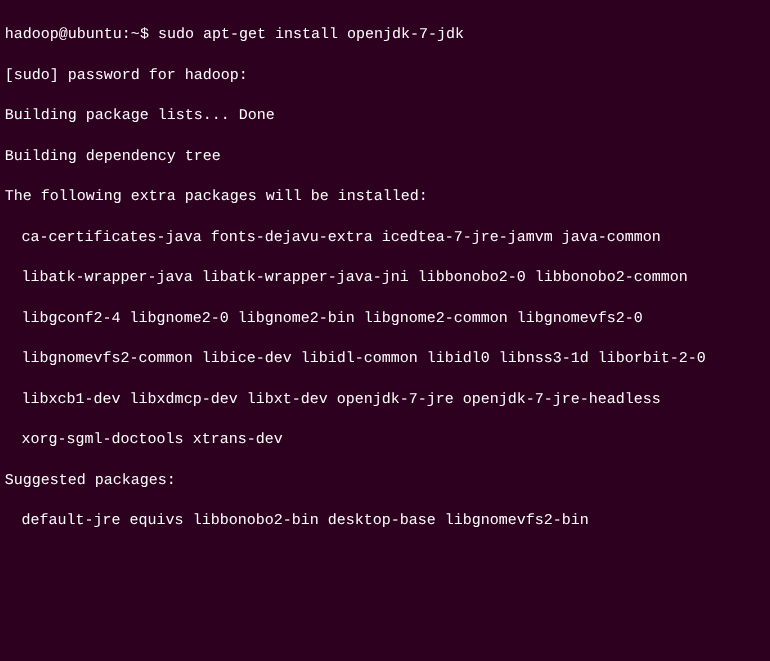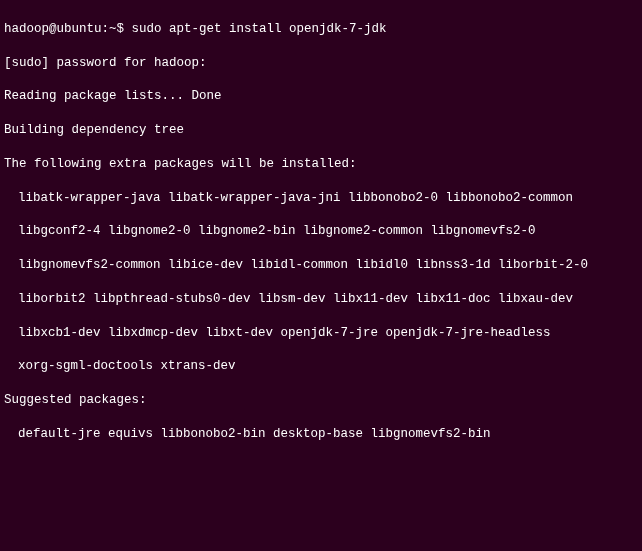--- a/index.html
+++ b/index.html
@@ -29,27 +29,27 @@
     .indent {
       padding-left: 14px;
     }
   </style>
 </head>
 <body>
 
 <div class="terminal">
 <span class="line"><span>hadoop@ubuntu</span><span>:</span><span>~</span><span>$ </span><span>sudo apt-get install openjdk-7-jdk</span></span>
 <span class="line">[sudo] password for hadoop:</span>
-<span class="line">Reading package lists... Done</span>
+<span class="line">Building package lists... Done</span>
 <span class="line">Building dependency tree</span>
 <span class="line">The following extra packages will be installed:</span>
+<span class="line indent">ca-certificates-java fonts-dejavu-extra icedtea-7-jre-jamvm java-common</span>
 <span class="line indent">libatk-wrapper-java libatk-wrapper-java-jni libbonobo2-0 libbonobo2-common</span>
 <span class="line indent">libgconf2-4 libgnome2-0 libgnome2-bin libgnome2-common libgnomevfs2-0</span>
 <span class="line indent">libgnomevfs2-common libice-dev libidl-common libidl0 libnss3-1d liborbit-2-0</span>
-<span class="line indent">liborbit2 libpthread-stubs0-dev libsm-dev libx11-dev libx11-doc libxau-dev</span>
 <span class="line indent">libxcb1-dev libxdmcp-dev libxt-dev openjdk-7-jre openjdk-7-jre-headless</span>
 <span class="line indent">xorg-sgml-doctools xtrans-dev</span>
 <span class="line">Suggested packages:</span>
 <span class="line indent">default-jre equivs libbonobo2-bin desktop-base libgnomevfs2-bin</span>
 
 
 
 
 
 

